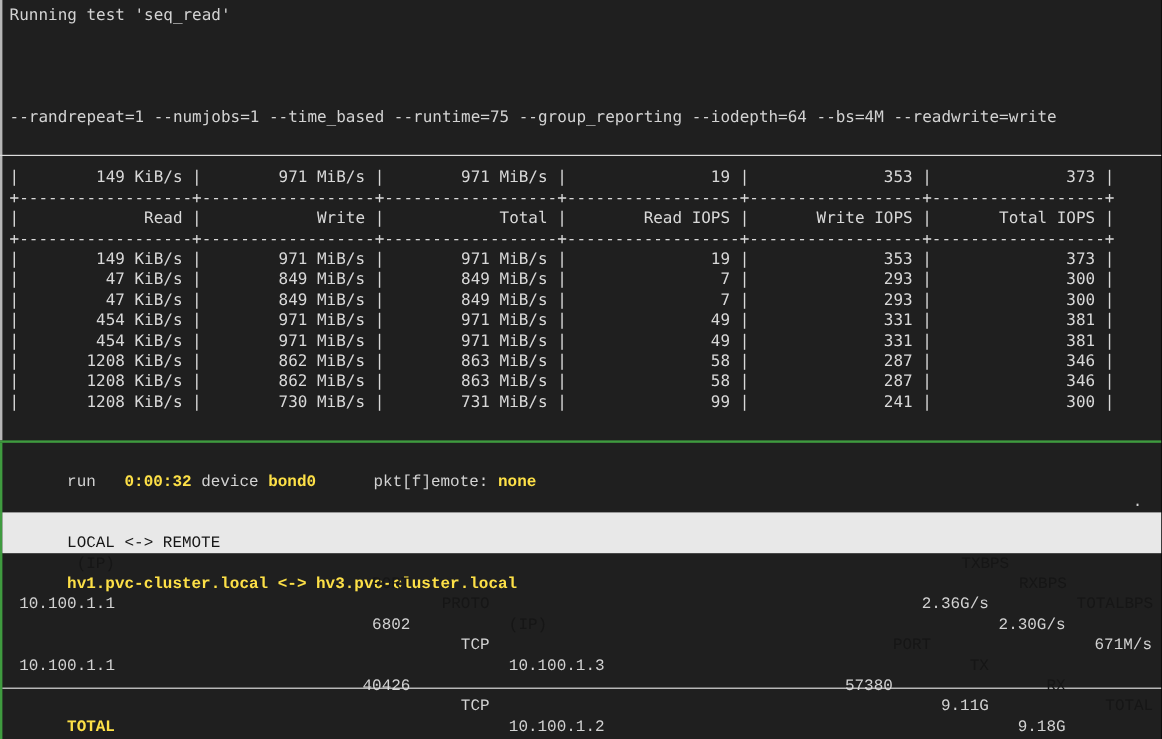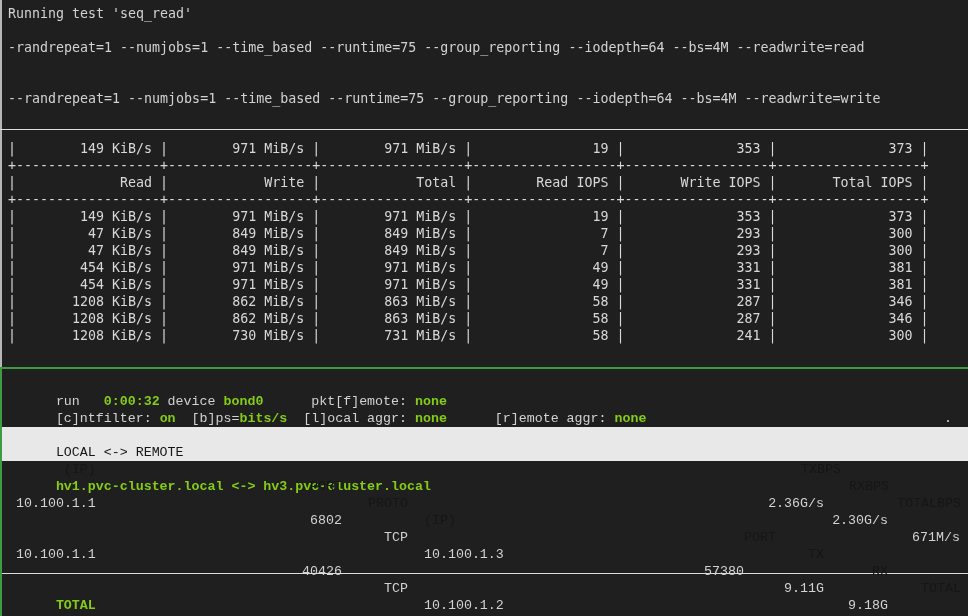--- a/index.html
+++ b/index.html
@@ -1,21 +1,21 @@
 <!DOCTYPE html>
 <html><head>
 <meta charset="utf-8">
 <style>
   html,body{margin:0;padding:0;background:#000;}
   .screen{
     position:relative;width:968px;height:616px;background:#1f1f1f;overflow:hidden;
     font-family:"DejaVu Sans Mono",monospace;font-size:13.3px;color:#d2d2d2;
   }
   .ln{position:absolute;left:0;height:17px;line-height:17px;white-space:pre;}
-  .b{font-weight:bold;color:#84cc16;}
+  .b{font-weight:bold;color:#fde047;}
   .rc{position:absolute;width:120px;text-align:right;white-space:pre;}
   .labs{position:absolute;white-space:pre;}
   .pane{position:absolute;left:8px;right:0;}
   #pane-fio{top:5px;height:124px;}
   #pane-table{top:140px;height:220px;color:#d8d8d8;}
   #pane-jnettop{top:376px;bottom:0;font-family:"Liberation Mono",monospace;}
   .vline{position:absolute;left:0;width:2px;}
   .hline{position:absolute;height:1px;}
   .hdrline{color:#161616;z-index:3;}
   .hdrband{position:absolute;z-index:2;}
@@ -25,51 +25,47 @@
 
 <div class="screen">
 
   <div class="vline" style="top:0;height:367px;background:#b7b7b7;"></div>
   <div class="hline" style="top:129px;left:0;width:968px;background:#dcdcdc;"></div>
   <div class="hline" style="top:367px;left:0;width:968px;height:2px;background:#3f9b3f;"></div>
   <div class="vline" style="top:369px;height:247px;background:#3f9b3f;"></div>
 
   <div class="pane" id="pane-fio">
     <div class="ln" style="top:0">Running test 'seq_read'</div>
-    <div class="ln" style="top:34px">-randrepeat=1 --numjobs=1 --time_based --runtime=75 --group_reporting --iodepth=64 --bs=4M --readwrite=read</div>
     <div class="ln" style="top:85px">--randrepeat=1 --numjobs=1 --time_based --runtime=75 --group_reporting --iodepth=64 --bs=4M --readwrite=write</div>
   </div>
 
   <div class="pane" id="pane-table">
       <div class="ln" style="top: 0px;">|        149 KiB/s |        971 MiB/s |        971 MiB/s |               19 |              353 |              373 |</div>
       <div class="ln" style="top: 17px;">+------------------+------------------+------------------+------------------+------------------+------------------+</div>
       <div class="ln" style="top: 34px;">|             Read |            Write |            Total |        Read IOPS |       Write IOPS |       Total IOPS |</div>
       <div class="ln" style="top: 51px;">+------------------+------------------+------------------+------------------+------------------+------------------+</div>
       <div class="ln" style="top: 68px;">|        149 KiB/s |        971 MiB/s |        971 MiB/s |               19 |              353 |              373 |</div>
       <div class="ln" style="top: 85px;">|         47 KiB/s |        849 MiB/s |        849 MiB/s |                7 |              293 |              300 |</div>
       <div class="ln" style="top: 102px;">|         47 KiB/s |        849 MiB/s |        849 MiB/s |                7 |              293 |              300 |</div>
       <div class="ln" style="top: 119px;">|        454 KiB/s |        971 MiB/s |        971 MiB/s |               49 |              331 |              381 |</div>
       <div class="ln" style="top: 136px;">|        454 KiB/s |        971 MiB/s |        971 MiB/s |               49 |              331 |              381 |</div>
       <div class="ln" style="top: 153px;">|       1208 KiB/s |        862 MiB/s |        863 MiB/s |               58 |              287 |              346 |</div>
       <div class="ln" style="top: 170px;">|       1208 KiB/s |        862 MiB/s |        863 MiB/s |               58 |              287 |              346 |</div>
-      <div class="ln" style="top: 187px;">|       1208 KiB/s |        730 MiB/s |        731 MiB/s |               58 |              241 |              300 |</div>
+      <div class="ln" style="top: 187px;">|       1208 KiB/s |        730 MiB/s |        731 MiB/s |               99 |              241 |              300 |</div>
     </div>
 
   <div class="hdrband" style="left:2px;top:427px;width:966px;height:34px;background:#e8e8e8;"></div>
 
   <div class="pane" id="pane-jnettop">
 
     <div class="ln" style="top:0">
       <span>run   </span><span class="b">0:00:32</span><span> device </span><span class="b">bond0</span><span>      pkt[f]emote: </span><span class="b">none</span>
       <span class="labs" style="left:936px">.</span>
     </div>
 
-    <div class="ln" style="top:17px">
-      <span>[c]ntfilter: </span><span class="b">on</span><span>  [b]ps=</span><span class="b">bits/s</span><span>  [l]ocal aggr: </span><span class="b">none</span><span>      [r]emote aggr: </span><span class="b">none</span>
-    </div>
 
 
     <div class="ln hdrline" style="top:51px">
       <span>LOCAL &lt;-&gt; REMOTE</span>
       <span class="rc" style="left:713px">TXBPS</span>
       <span class="rc" style="left:761px">RXBPS</span>
       <span class="rc" style="left:833px">TOTALBPS</span>
     </div>
     <div class="ln hdrline" style="top:68px">
       <span> (IP)</span>

